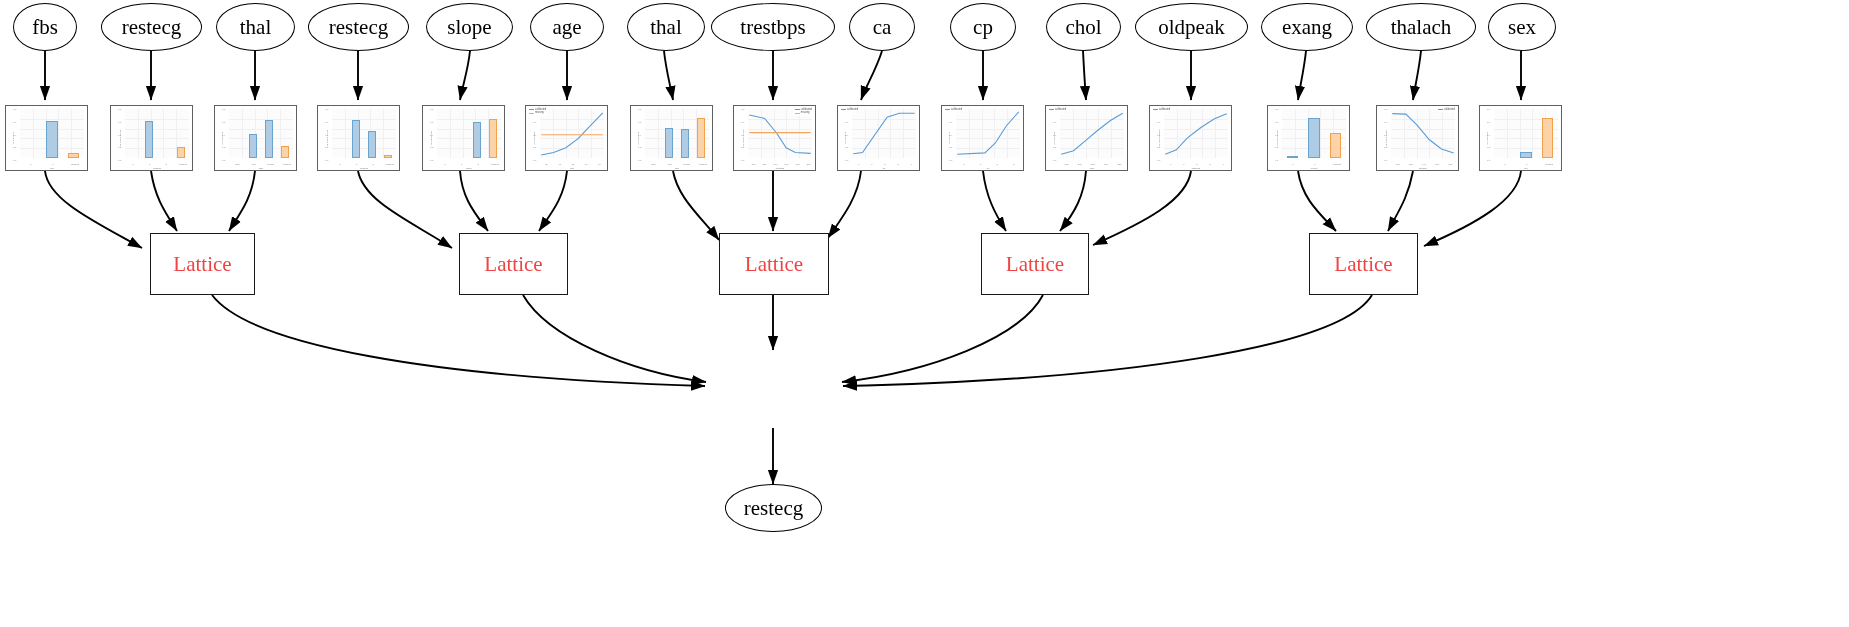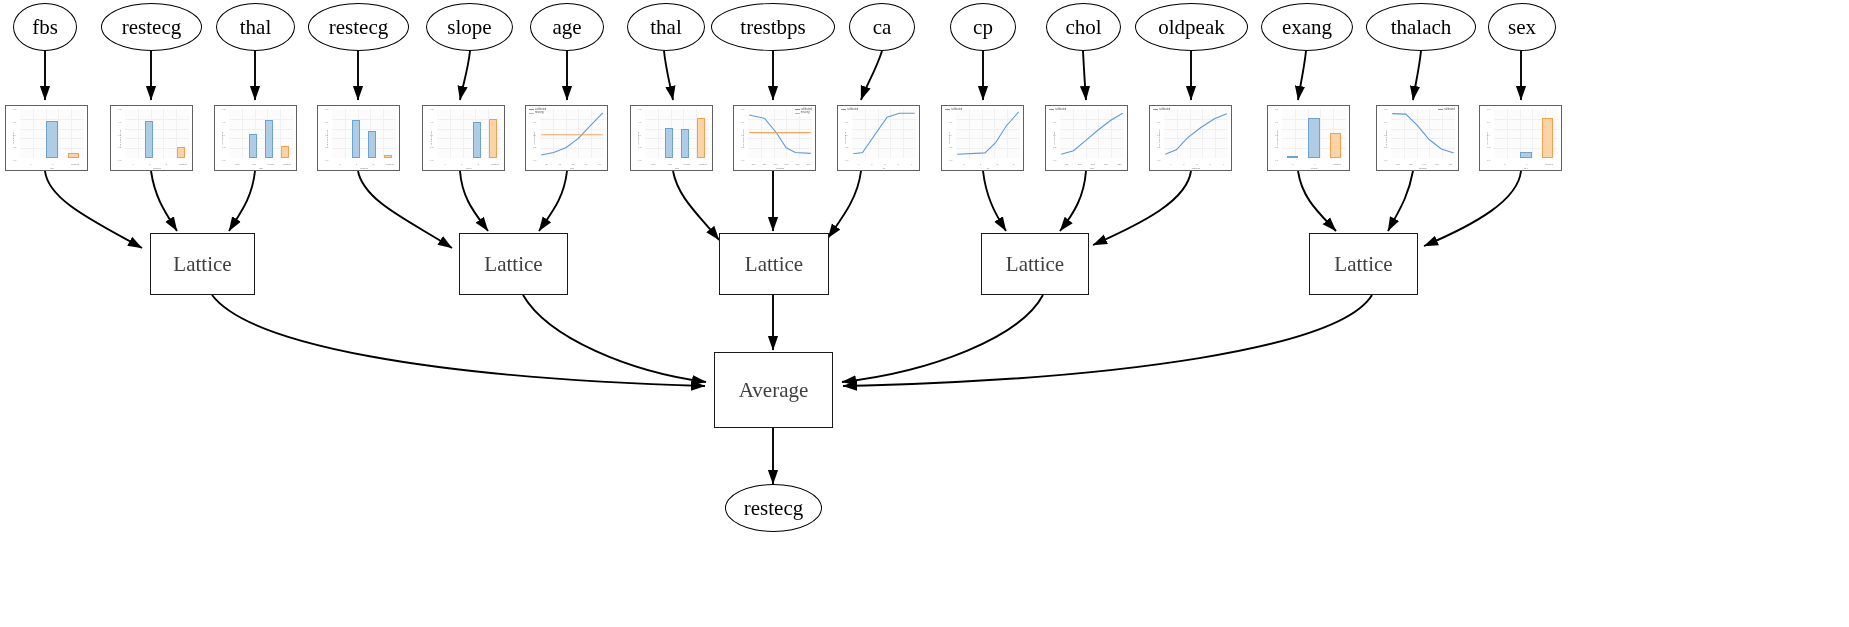--- a/index.html
+++ b/index.html
@@ -9,21 +9,21 @@
 
   .ellipse-node{
     position:absolute;border:1.4px solid #000;border-radius:50%;
     background:#fff;display:flex;align-items:center;justify-content:center;
     font-family:"Liberation Serif",serif;font-size:21px;color:#000;
     box-sizing:border-box;z-index:3;
   }
   .box-node{
     position:absolute;border:1.5px solid #1a1a1a;background:#fff;
     display:flex;align-items:center;justify-content:center;
-    font-family:"Liberation Serif",serif;font-size:21px;color:#404040;
+    font-family:"Liberation Serif",serif;font-size:21px;color:#ef4444;
     box-sizing:border-box;z-index:3;
   }
 
   .thumb{
     position:absolute;border:1.5px solid #606060;background:#ffffff;
     box-sizing:border-box;overflow:hidden;z-index:2;
   }
   .thumb .plotarea{
     position:absolute;left:14px;top:3px;right:3px;bottom:12px;
     background:#fcfcfd;overflow:hidden;
@@ -619,21 +619,18 @@
   <div class="box-node" style="left:719px;top:233px;width:110px;height:62px;">
     <span>Lattice</span>
   </div>
   <div class="box-node" style="left:981px;top:233px;width:108px;height:62px;">
     <span>Lattice</span>
   </div>
   <div class="box-node" style="left:1309px;top:233px;width:109px;height:62px;">
     <span>Lattice</span>
   </div>
 
-  <div class="box-node" style="left:714px;top:352px;width:119px;height:76px;">
-    <span>Average</span>
-  </div>
 
   <div class="ellipse-node" style="left:725px;top:484px;width:97px;height:48px;">
     <span>restecg</span>
   </div>
 
 </div>
 
 </body></html>

